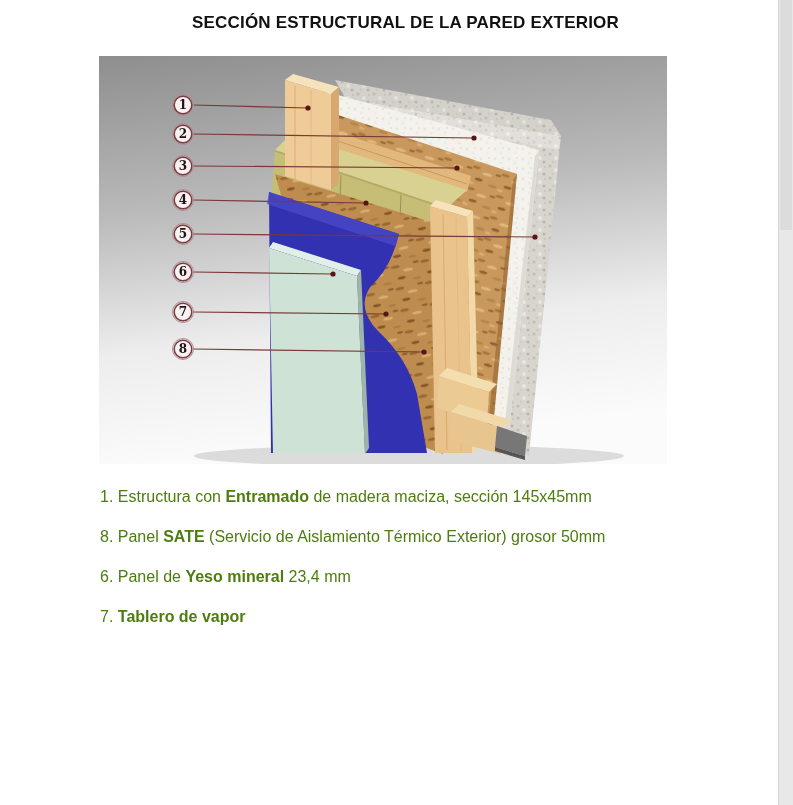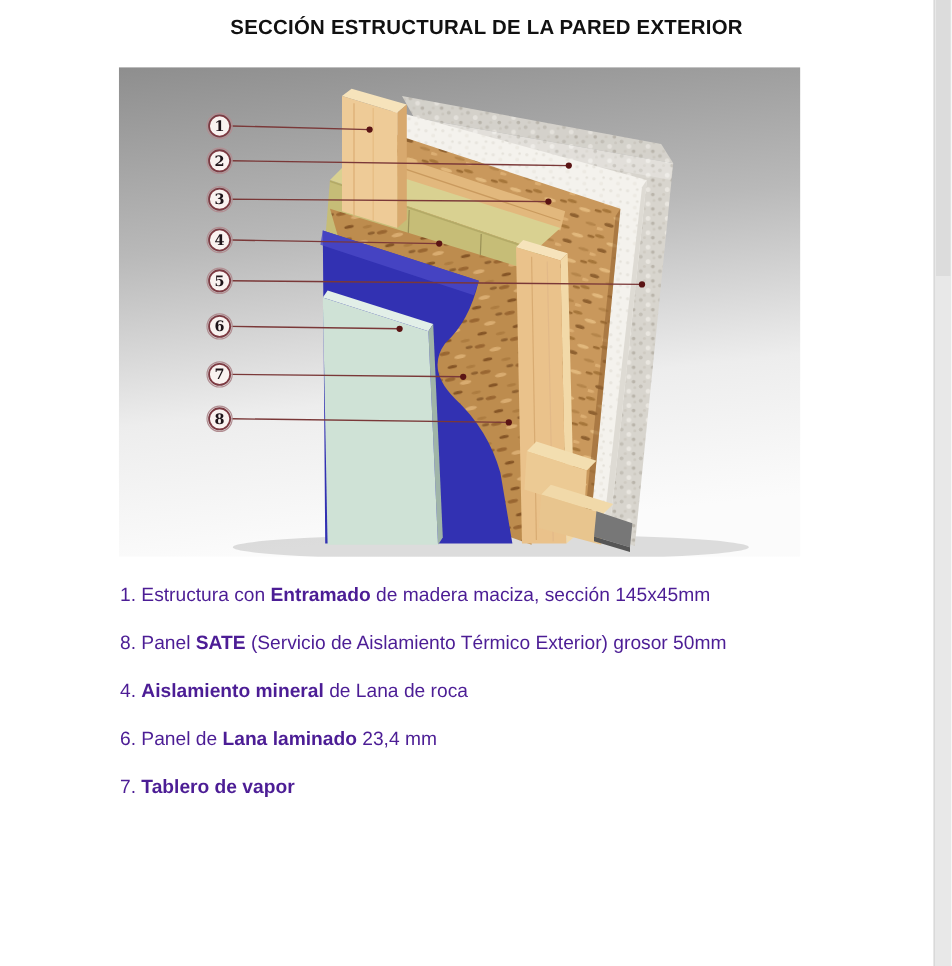--- a/index.html
+++ b/index.html
@@ -24,21 +24,21 @@
   .callout-ring{fill:none;stroke:#b18e92;stroke-width:1;}
   .callout-circle{fill:#f9f2f0;stroke:#7c3a42;stroke-width:1.5;}
   .callout-num{
     font-family:"DejaVu Serif", serif;font-weight:700;font-size:12px;
     fill:#1d1318;text-anchor:middle;
   }
   .legend{
     position:absolute;left:100px;top:486px;width:600px;
   }
   .legend-item{
-    font-size:16px;line-height:21px;margin-bottom:19px;color:#4c1d95;
+    font-size:16px;line-height:21px;margin-bottom:19px;color:#4d7c0f;
     white-space:nowrap;
   }
   .legend-item .bold{font-weight:700;}
   .caret{
     display:inline-block;width:1.5px;height:19px;background:#2b2b2b;
     margin-left:5px;vertical-align:-4px;
   }
   .scrollbar{
     position:absolute;top:0;right:0;width:14px;height:805px;
     background:#e8e8e8;border-left:1px solid #d5d5d5;
@@ -227,20 +227,19 @@
           <circle cx="84" cy="293" r="8.8" class="callout-circle"></circle>
           <text x="84" y="297.2" class="callout-num">8</text>
         </g>
       </g>
 </svg>
 </div>
 
 <div class="legend">
     <div class="legend-item"><span>1. Estructura con </span><span class="bold">Entramado</span><span> de madera maciza, sección 145x45mm</span></div>
     <div class="legend-item"><span>8. Panel </span><span class="bold">SATE</span><span> (Servicio de Aislamiento Térmico Exterior) grosor 50mm</span></div>
-    <div class="legend-item"><span>4. </span><span class="bold">Aislamiento mineral</span><span> de Lana de roca</span></div>
-    <div class="legend-item"><span>6. Panel de </span><span class="bold">Lana laminado</span><span> 23,4 mm</span></div>
+    <div class="legend-item"><span>6. Panel de </span><span class="bold">Yeso mineral</span><span> 23,4 mm</span></div>
     <div class="legend-item"><span>7. </span><span class="bold">Tablero de vapor</span></div>
   </div>
 
 <div class="scrollbar">
   <div class="scrollbar-thumb"></div>
 </div>
 
 </body></html>

